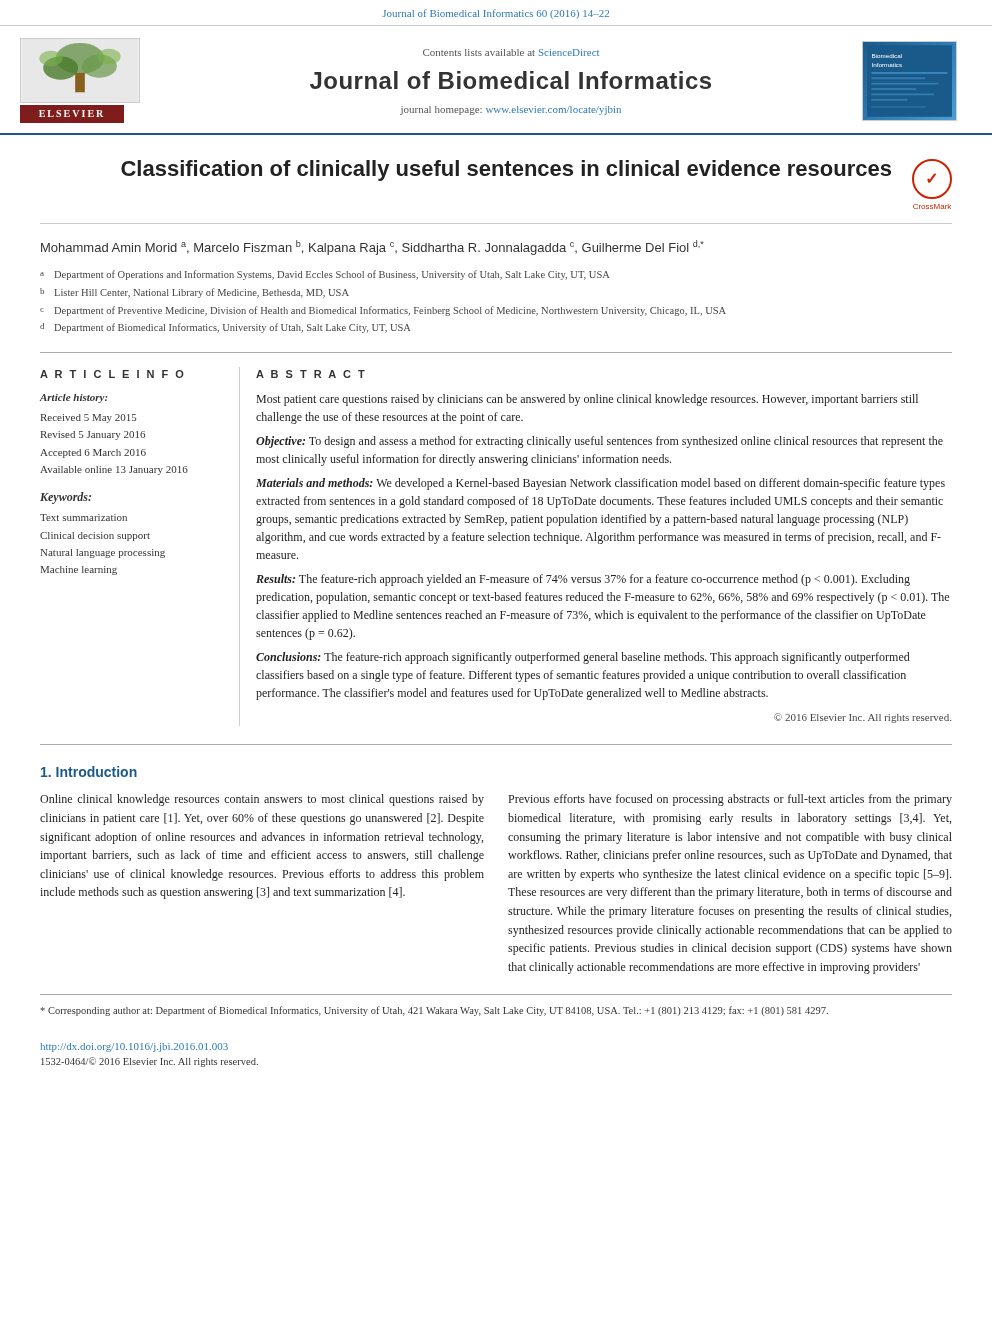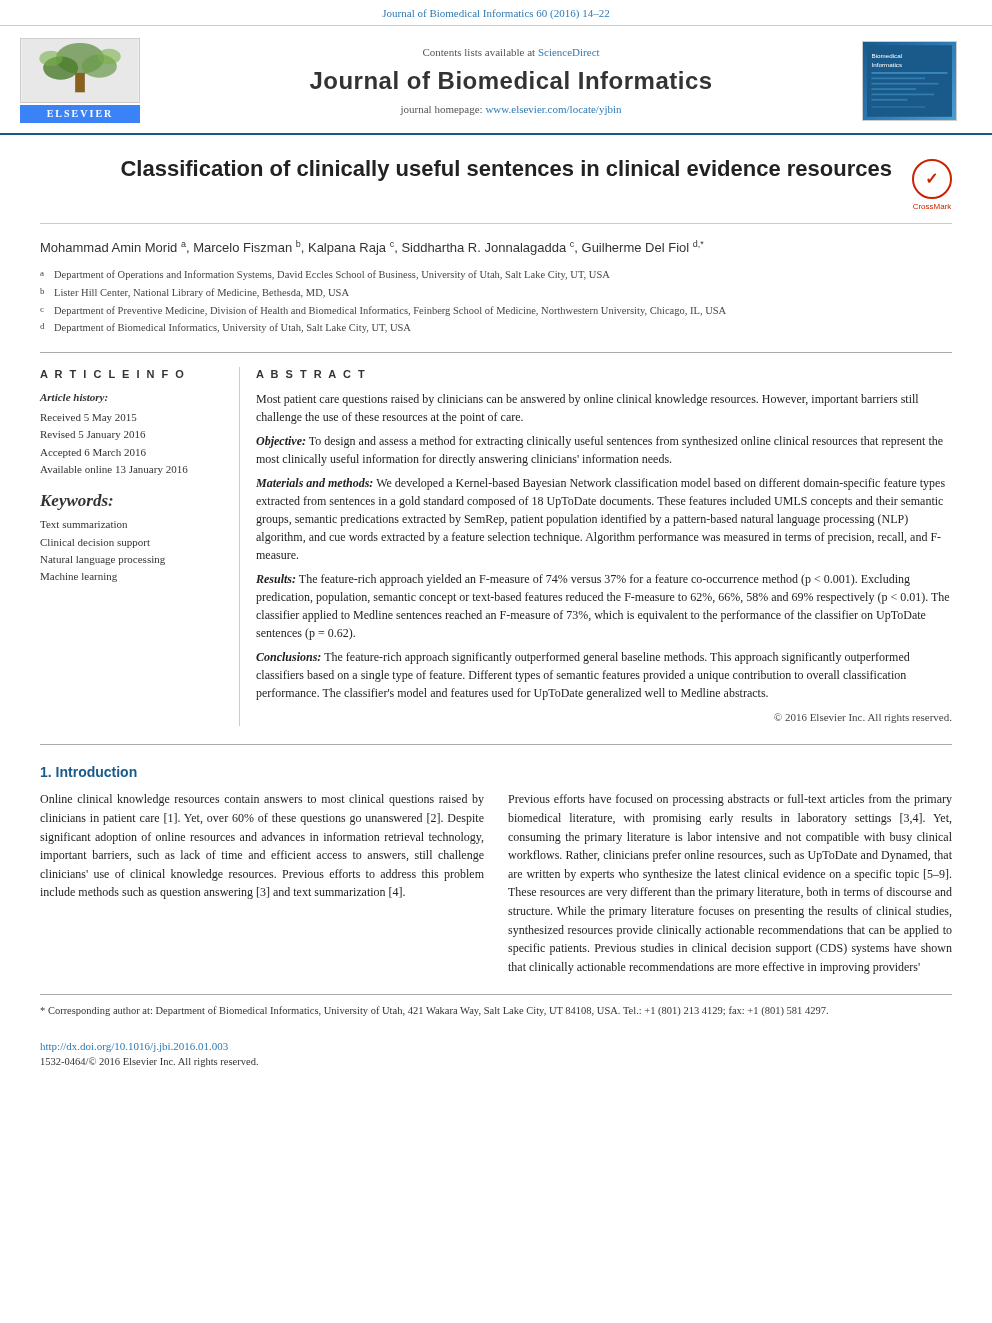--- a/index.html
+++ b/index.html
@@ -51,28 +51,28 @@
       position: relative;
       overflow: hidden;
     }
 
     .elsevier-tree svg {
       width: 100%;
       height: 100%;
     }
 
     .elsevier-label {
-      background: #3b82f6;
+      background: #7f1d1d;
       color: white;
       font-size: 10px;
       font-weight: bold;
       padding: 2px 8px;
       letter-spacing: 2px;
       margin-top: 2px;
-      width: 120px;
+      width: 104px;
       text-align: center;
     }
 
     .journal-header-center {
       flex: 1;
       text-align: center;
       padding: 0 20px;
     }
 
     .contents-line {
@@ -252,21 +252,21 @@
       color: #333;
       margin-bottom: 2px;
     }
 
     .keywords-section {
       margin-top: 10px;
     }
 
     .keywords-title {
       font-style: italic;
-      font-size: 17px;
+      font-size: 12px;
       font-weight: bold;
       color: #333;
       margin-bottom: 4px;
     }
 
     .keyword-item {
       font-size: 11px;
       color: #333;
       margin-bottom: 2px;
     }

